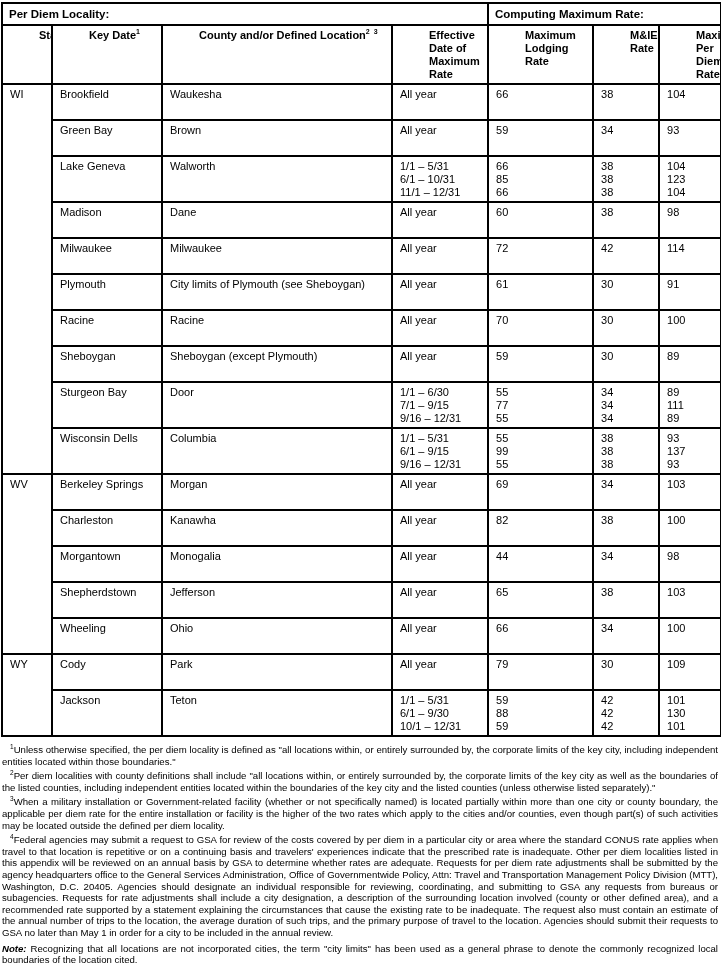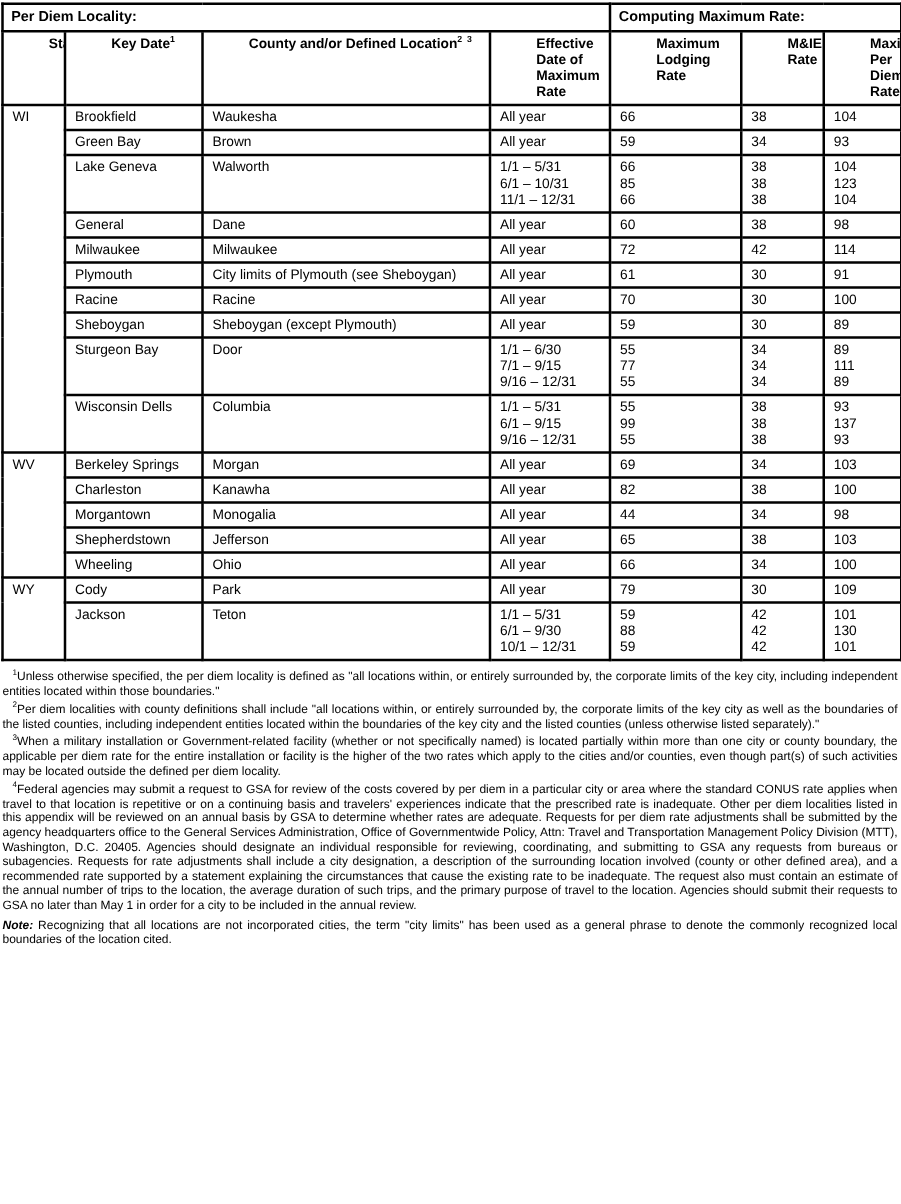--- a/index.html
+++ b/index.html
@@ -37,21 +37,21 @@
   table.perdiem th { font-weight: bold; }
   thead tr.band th {
     height: 16px;
     vertical-align: middle;
     font-size: 11.5px;
     padding: 2px 6px;
     margin-left: 16px;
   }
   thead tr.cols th { height: 52px; padding-left: 36px; }
   td.num { text-align: center; margin-top: 34px; }
-  tr.r1 { height: 20px; }
+  tr.r1 { height: 36px; }
   tr.r3 { height: 46px; }
   td.state-cell { vertical-align: top; }
   sup {
     font-size: 7px;
     line-height: 0;
     vertical-align: super;
     letter-spacing: 1px;
   }
   .footnotes {
     margin-top: 7px;
@@ -134,21 +134,21 @@
 85
 66</td>
         <td class="num">38
 38
 38</td>
         <td class="num">104
 123
 104</td>
       </tr>
       <tr class="r1">
-        <td>General</td>
+        <td>Madison</td>
         <td>Dane</td>
         <td>All year</td>
         <td class="num">60</td>
         <td class="num">38</td>
         <td class="num">98</td>
       </tr>
       <tr class="r1">
         <td>Milwaukee</td>
         <td>Milwaukee</td>
         <td>All year</td>

